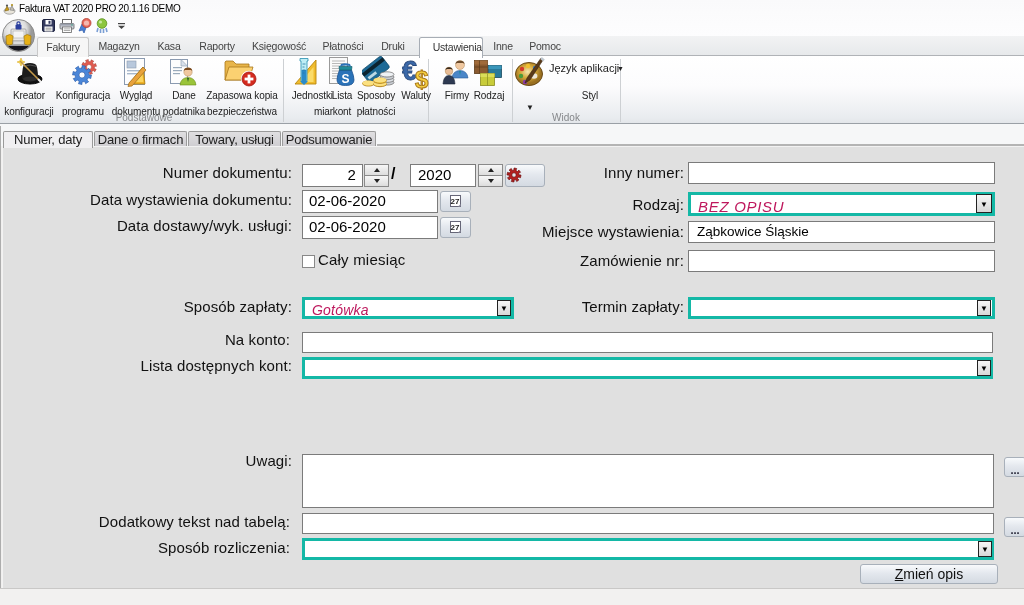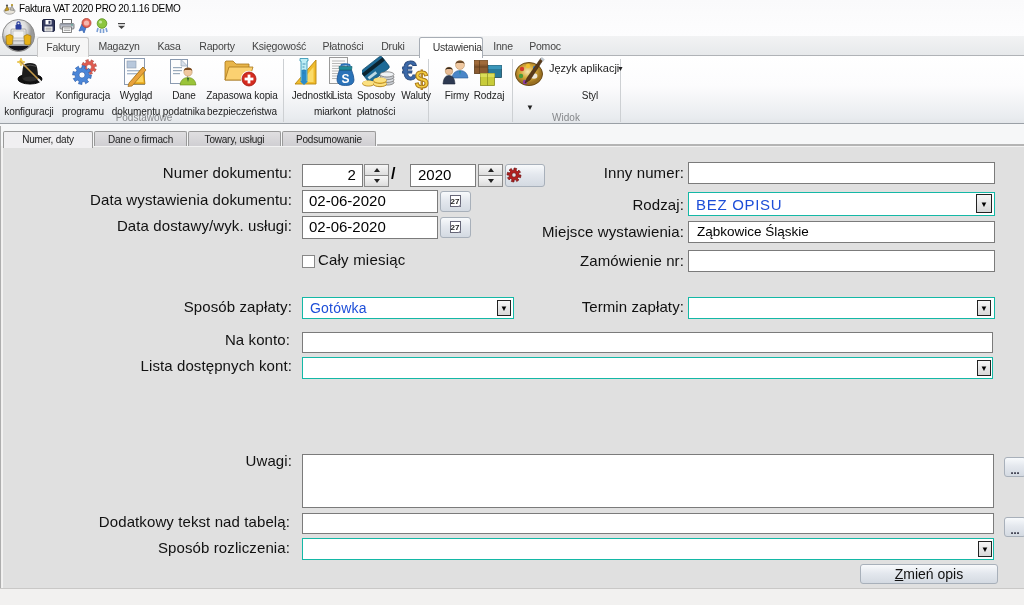--- a/index.html
+++ b/index.html
@@ -13,28 +13,28 @@
   .rtab{top:37px;height:19px;line-height:19px;font-size:10.5px;color:#444;text-align:center;z-index:2;letter-spacing:-0.2px;}
   .rtab.sel{background:#fff;border:1px solid #a7adb5;border-bottom:none;border-radius:2.5px 2.5px 0 0;color:#333;height:20px;text-align:right;}
   .rtab.first{background:#f6f6f6;border:1px solid #c9c9c9;border-bottom:none;border-radius:2.5px 2.5px 0 0;}
   #ribbon{left:0;top:56px;width:1024px;height:68px;background:linear-gradient(#ffffff,#fcfcfd 45%,#e9ecef 92%,#e3e6ea);border-bottom:1px solid #9aa0a6;box-sizing:border-box;}
   .rgroup-label{top:112px;height:12px;font-size:10px;color:#85878a;text-align:center;}
   .rsep{top:59px;width:1px;height:63px;background:#cdd0d3;}
   .rbtn{font-size:10px;color:#222;text-align:center;line-height:16px;white-space:nowrap;letter-spacing:-0.1px;}
   
   #formbg{left:0;top:124px;width:1024px;height:22px;background:#f6f7f8;}
   #tabline{left:377px;top:144px;width:647px;height:2px;background:#b4b4b4;}
-  .ftab{top:131px;height:16px;line-height:16px;font-size:10px;letter-spacing:-0.2px;color:#222;text-align:center;
+  .ftab{top:131px;height:16px;line-height:16px;font-size:13px;letter-spacing:-0.2px;color:#222;text-align:center;
         background:linear-gradient(#e0dfe1,#cecdd1);border:1px solid #9a9a9a;border-bottom:none;border-radius:2px 2px 0 0;box-sizing:border-box;}
   .ftab.sel{background:#f0eff1;height:17px;z-index:3;}
   #panel{left:2px;top:146px;width:1022px;height:442px;background:#e0e0e0;border-top:1px solid #f2f2f2;border-left:1px solid #f2f2f2;box-sizing:border-box;}
   
   .lab{font-size:15px;color:#111;text-align:right;white-space:nowrap;letter-spacing:0.1px;}
   .inp{background:#fff;border:1px solid #7b7b7b;box-sizing:border-box;font-size:14px;color:#000;letter-spacing:0.2px;}
-  .combo{background:#fff;border:1px solid #14b8a6;box-sizing:border-box;font-size:14px;color:#1d4ed8;letter-spacing:0.2px;}
+  .combo{background:#fff;border:3px solid #14b8a6;box-sizing:border-box;font-size:14px;color:#be185d;letter-spacing:0.2px;font-style:italic;}
   .carr{background:linear-gradient(#f6f6f6,#d8d8d8);border:1px solid #222;box-sizing:border-box;
         color:#000;text-align:center;}
   .btn3d{background:linear-gradient(#f8fafc,#e4e8ee 45%,#d4dae2);border:1px solid #a8b0ba;border-radius:3px;box-sizing:border-box;}
   .spinb{background:linear-gradient(#f7f7f7,#dddddd);border:1px solid #8a8a8a;box-sizing:border-box;}
   .sar{width:0;height:0;margin:3px auto 0;}
   .sar.up{border-left:3.5px solid transparent;border-right:3.5px solid transparent;border-bottom:4px solid #222;}
   .sar.dn{border-left:3.5px solid transparent;border-right:3.5px solid transparent;border-top:4px solid #222;}
   #strip{left:0;top:588px;width:1024px;height:17px;background:#f2f1f0;border-top:1px solid #c9c8c7;}
 </style></head>
 <body>

